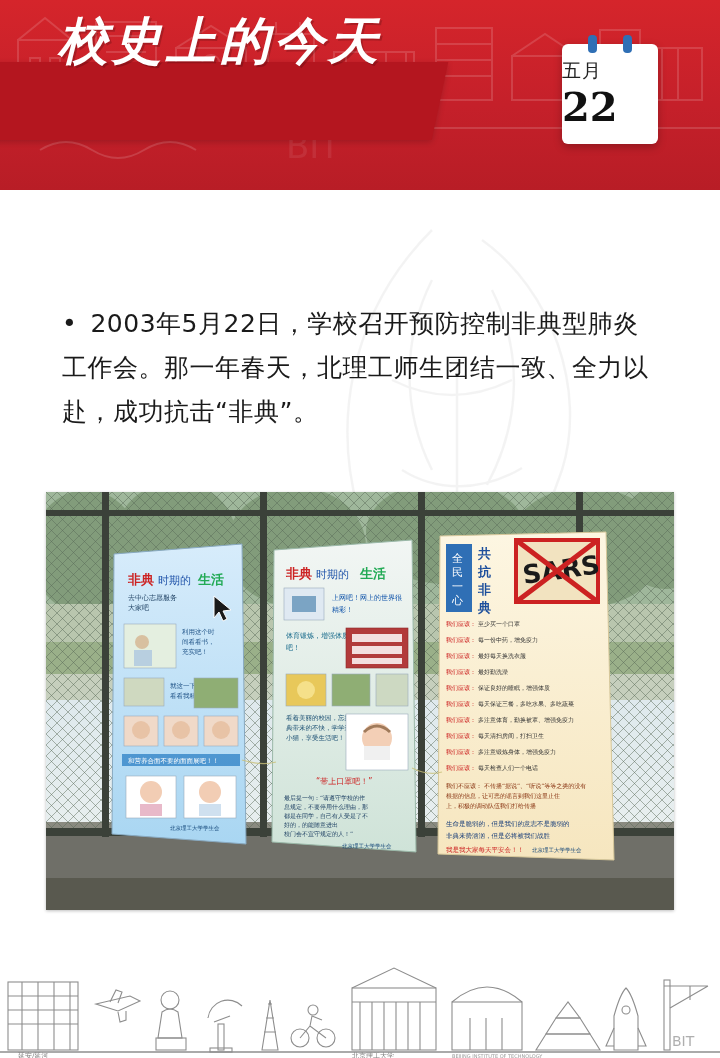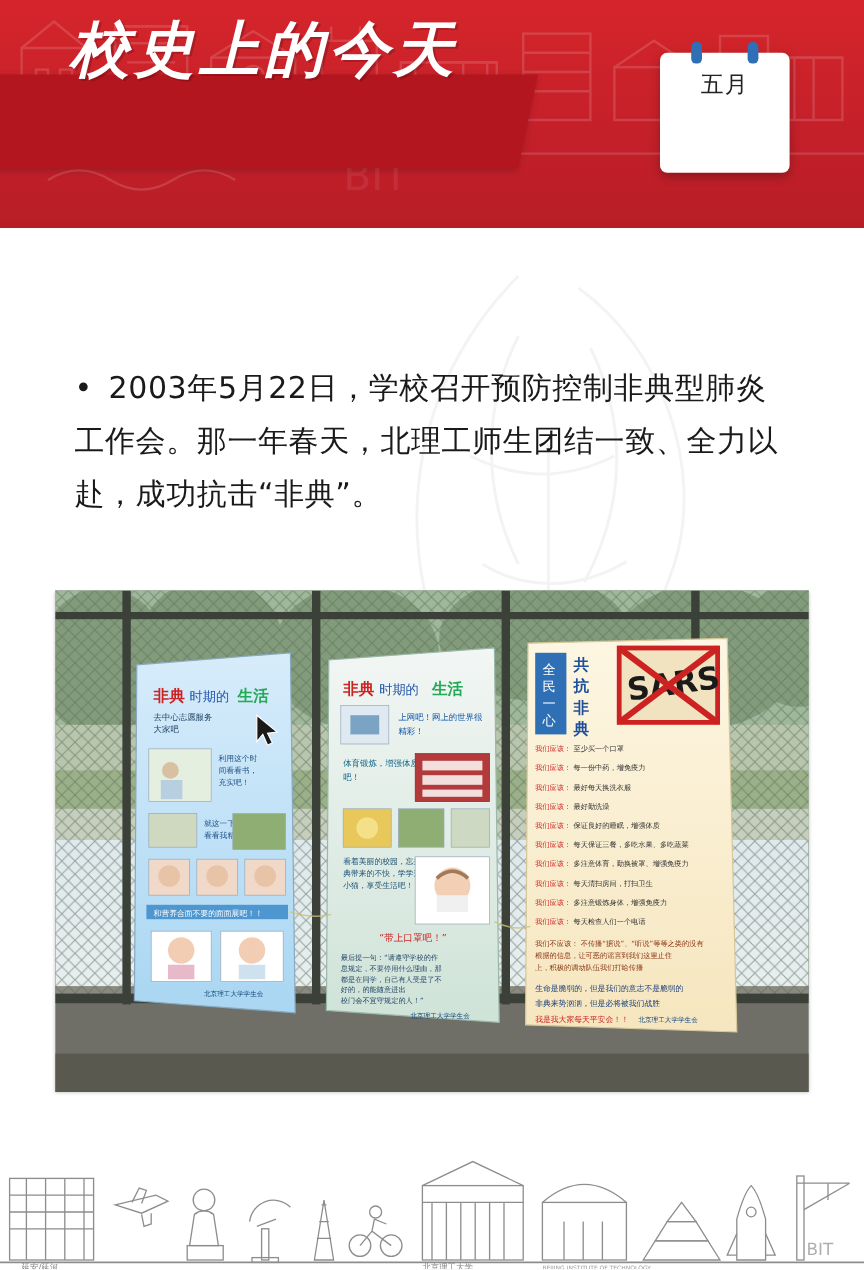--- a/index.html
+++ b/index.html
@@ -52,26 +52,26 @@
     font-style: italic;
     text-shadow: 2px 2px 0 rgba(0,0,0,0.18);
     white-space: nowrap;
   }
 
   
   .calendar {
     position: absolute;
     right: 62px;
     top: 44px;
-    width: 108px;
+    width: 96px;
     height: 100px;
     background: #ffffff;
     border-radius: 6px;
     box-shadow: 0 3px 8px rgba(0,0,0,0.25);
-    text-align: center;
+    text-align: left;
   }
   .calendar .ring {
     position: absolute;
     top: -9px;
     width: 9px;
     height: 18px;
     background: #2f6fb5;
     border-radius: 4px;
   }
   .calendar .ring.l { left: 26px; }
@@ -191,20 +191,21 @@
 
   <div class="header-title-band">
     <div class="band-bg"></div>
   </div>
   <div class="header-title">校史上的今天</div>
 
   <div class="calendar">
     <div class="ring l"></div>
     <div class="ring r"></div>
     <div class="cal-month">五月</div>
+    <div class="cal-day">22</div>
   </div>
 </div>
 
 <div class="content">
 
   <svg class="watermark" viewBox="0 0 330 470">
     <g fill="none" stroke="#e9e9e9" stroke-width="2.5">
       <path d="M150 10 C70 90 40 210 90 330 C120 400 160 440 175 465"></path>
       <path d="M175 465 C195 400 250 340 280 250 C305 170 270 70 200 20"></path>
       <path d="M150 60 C120 120 120 190 150 250"></path>

